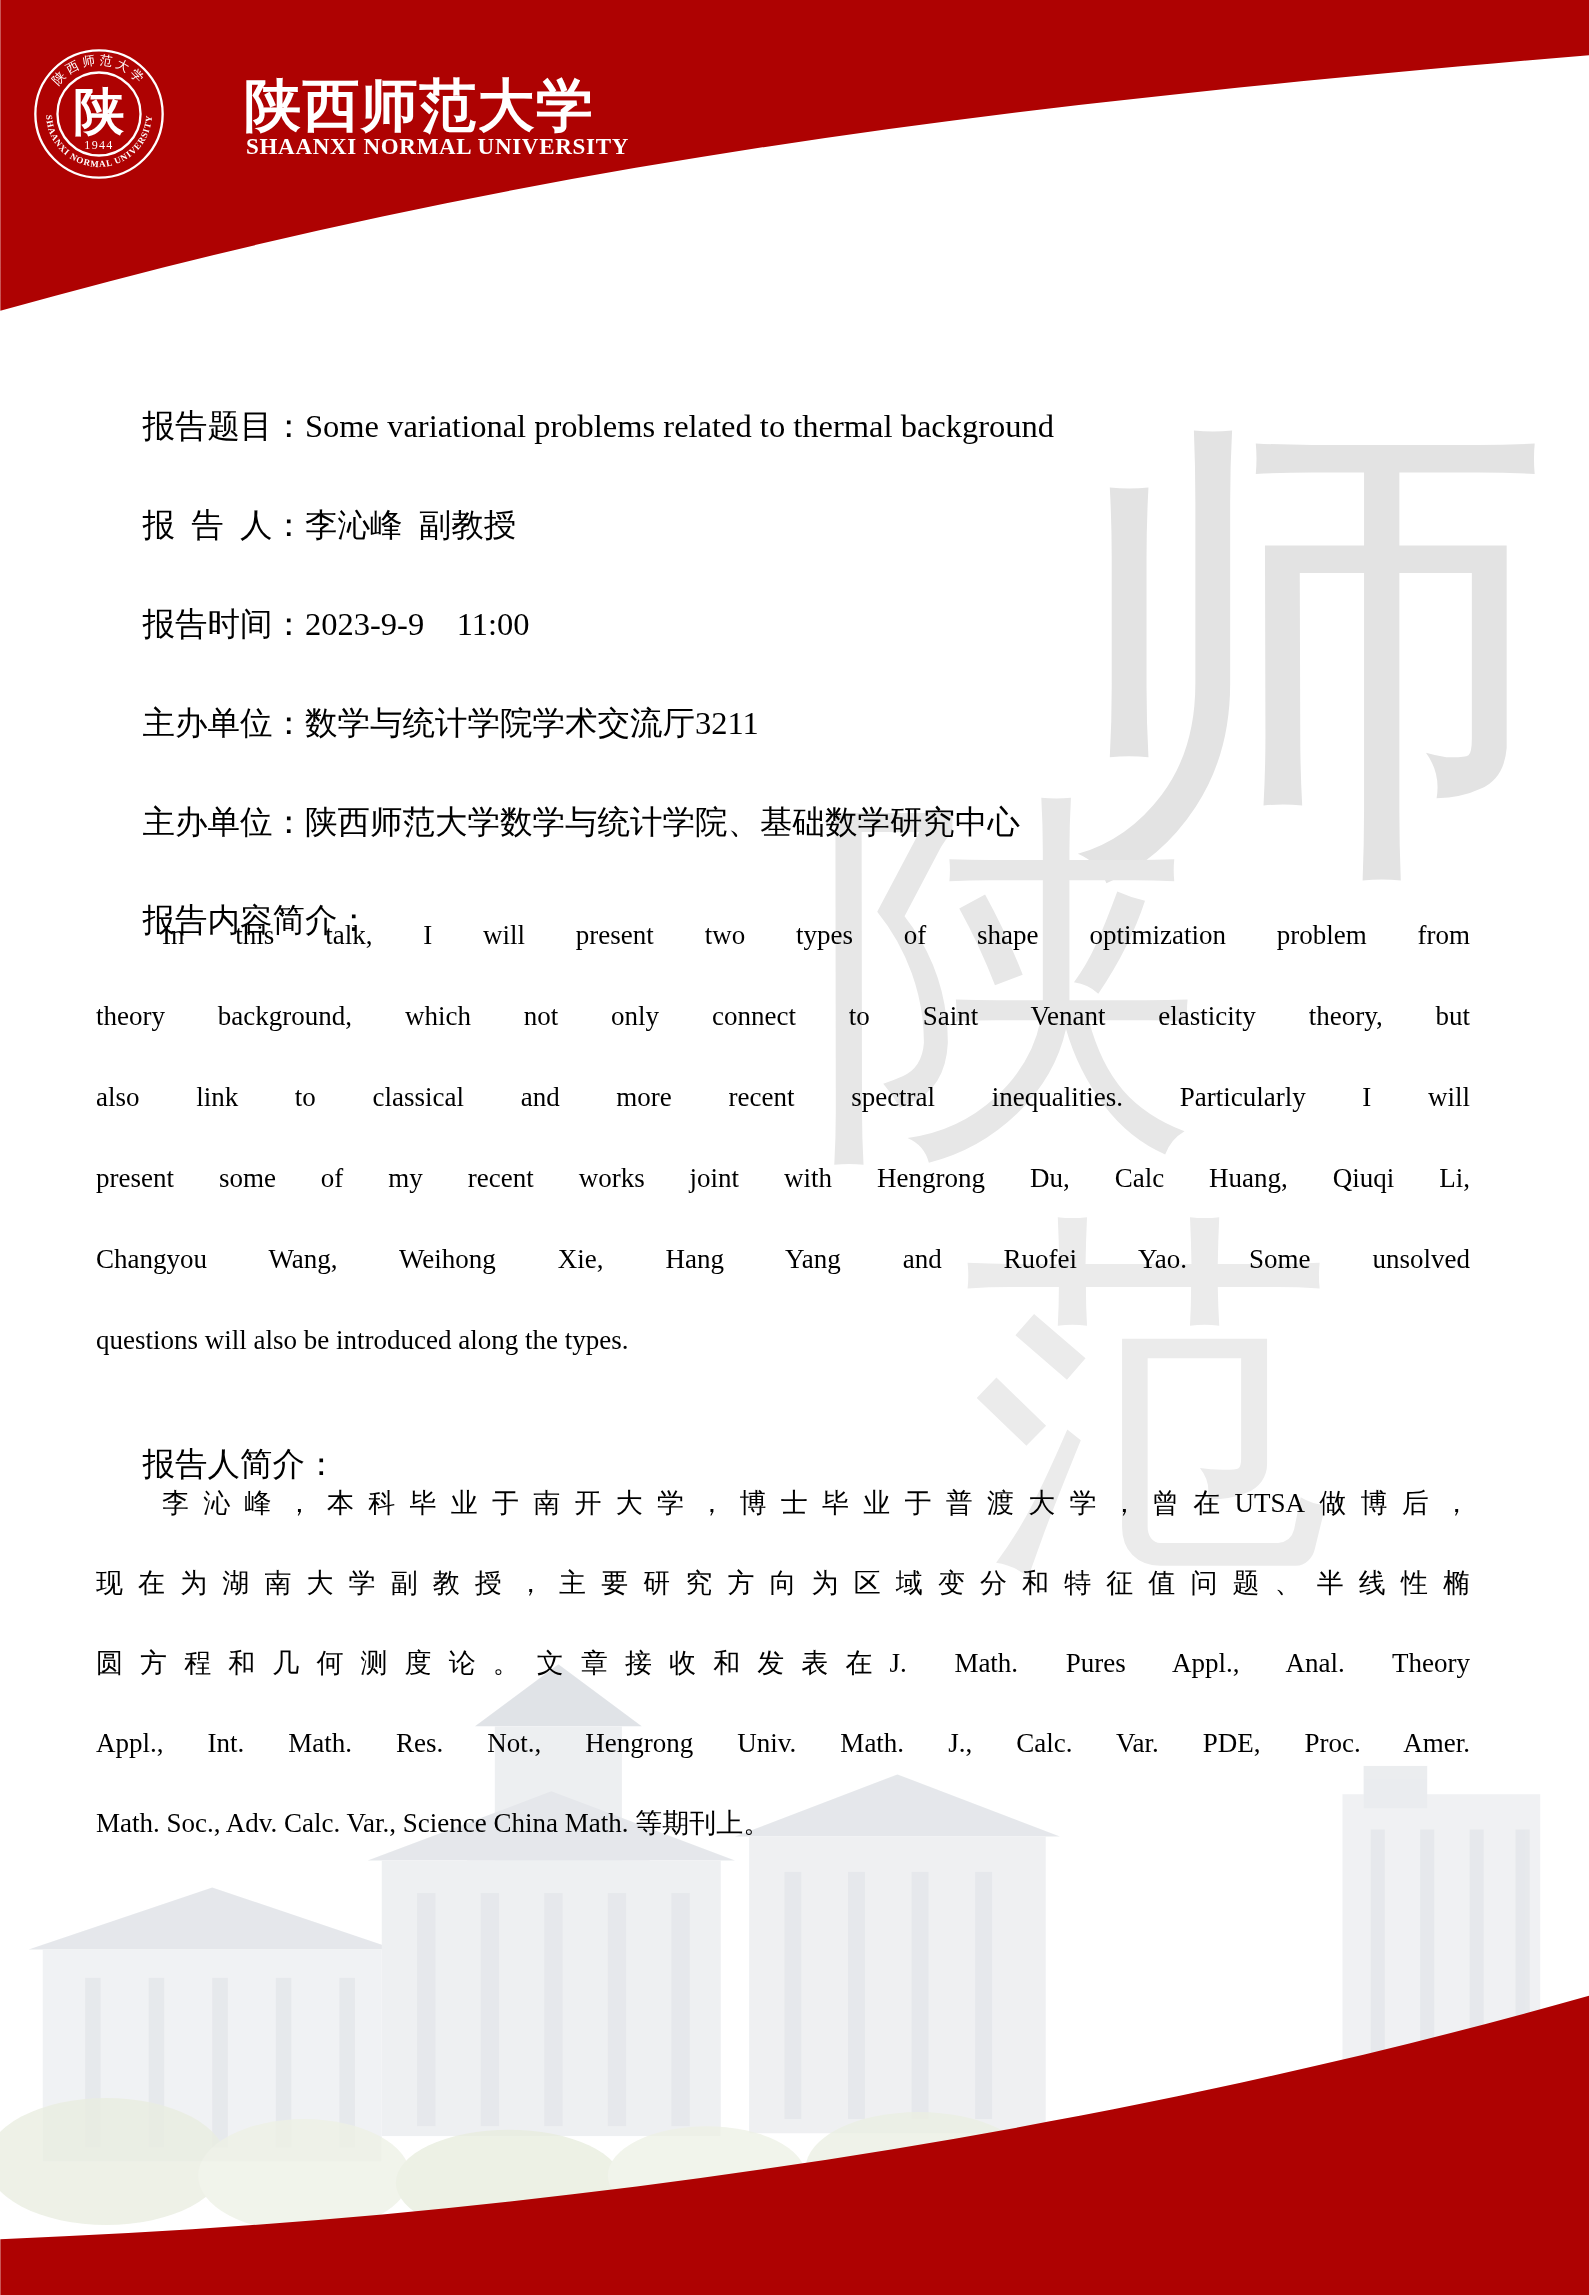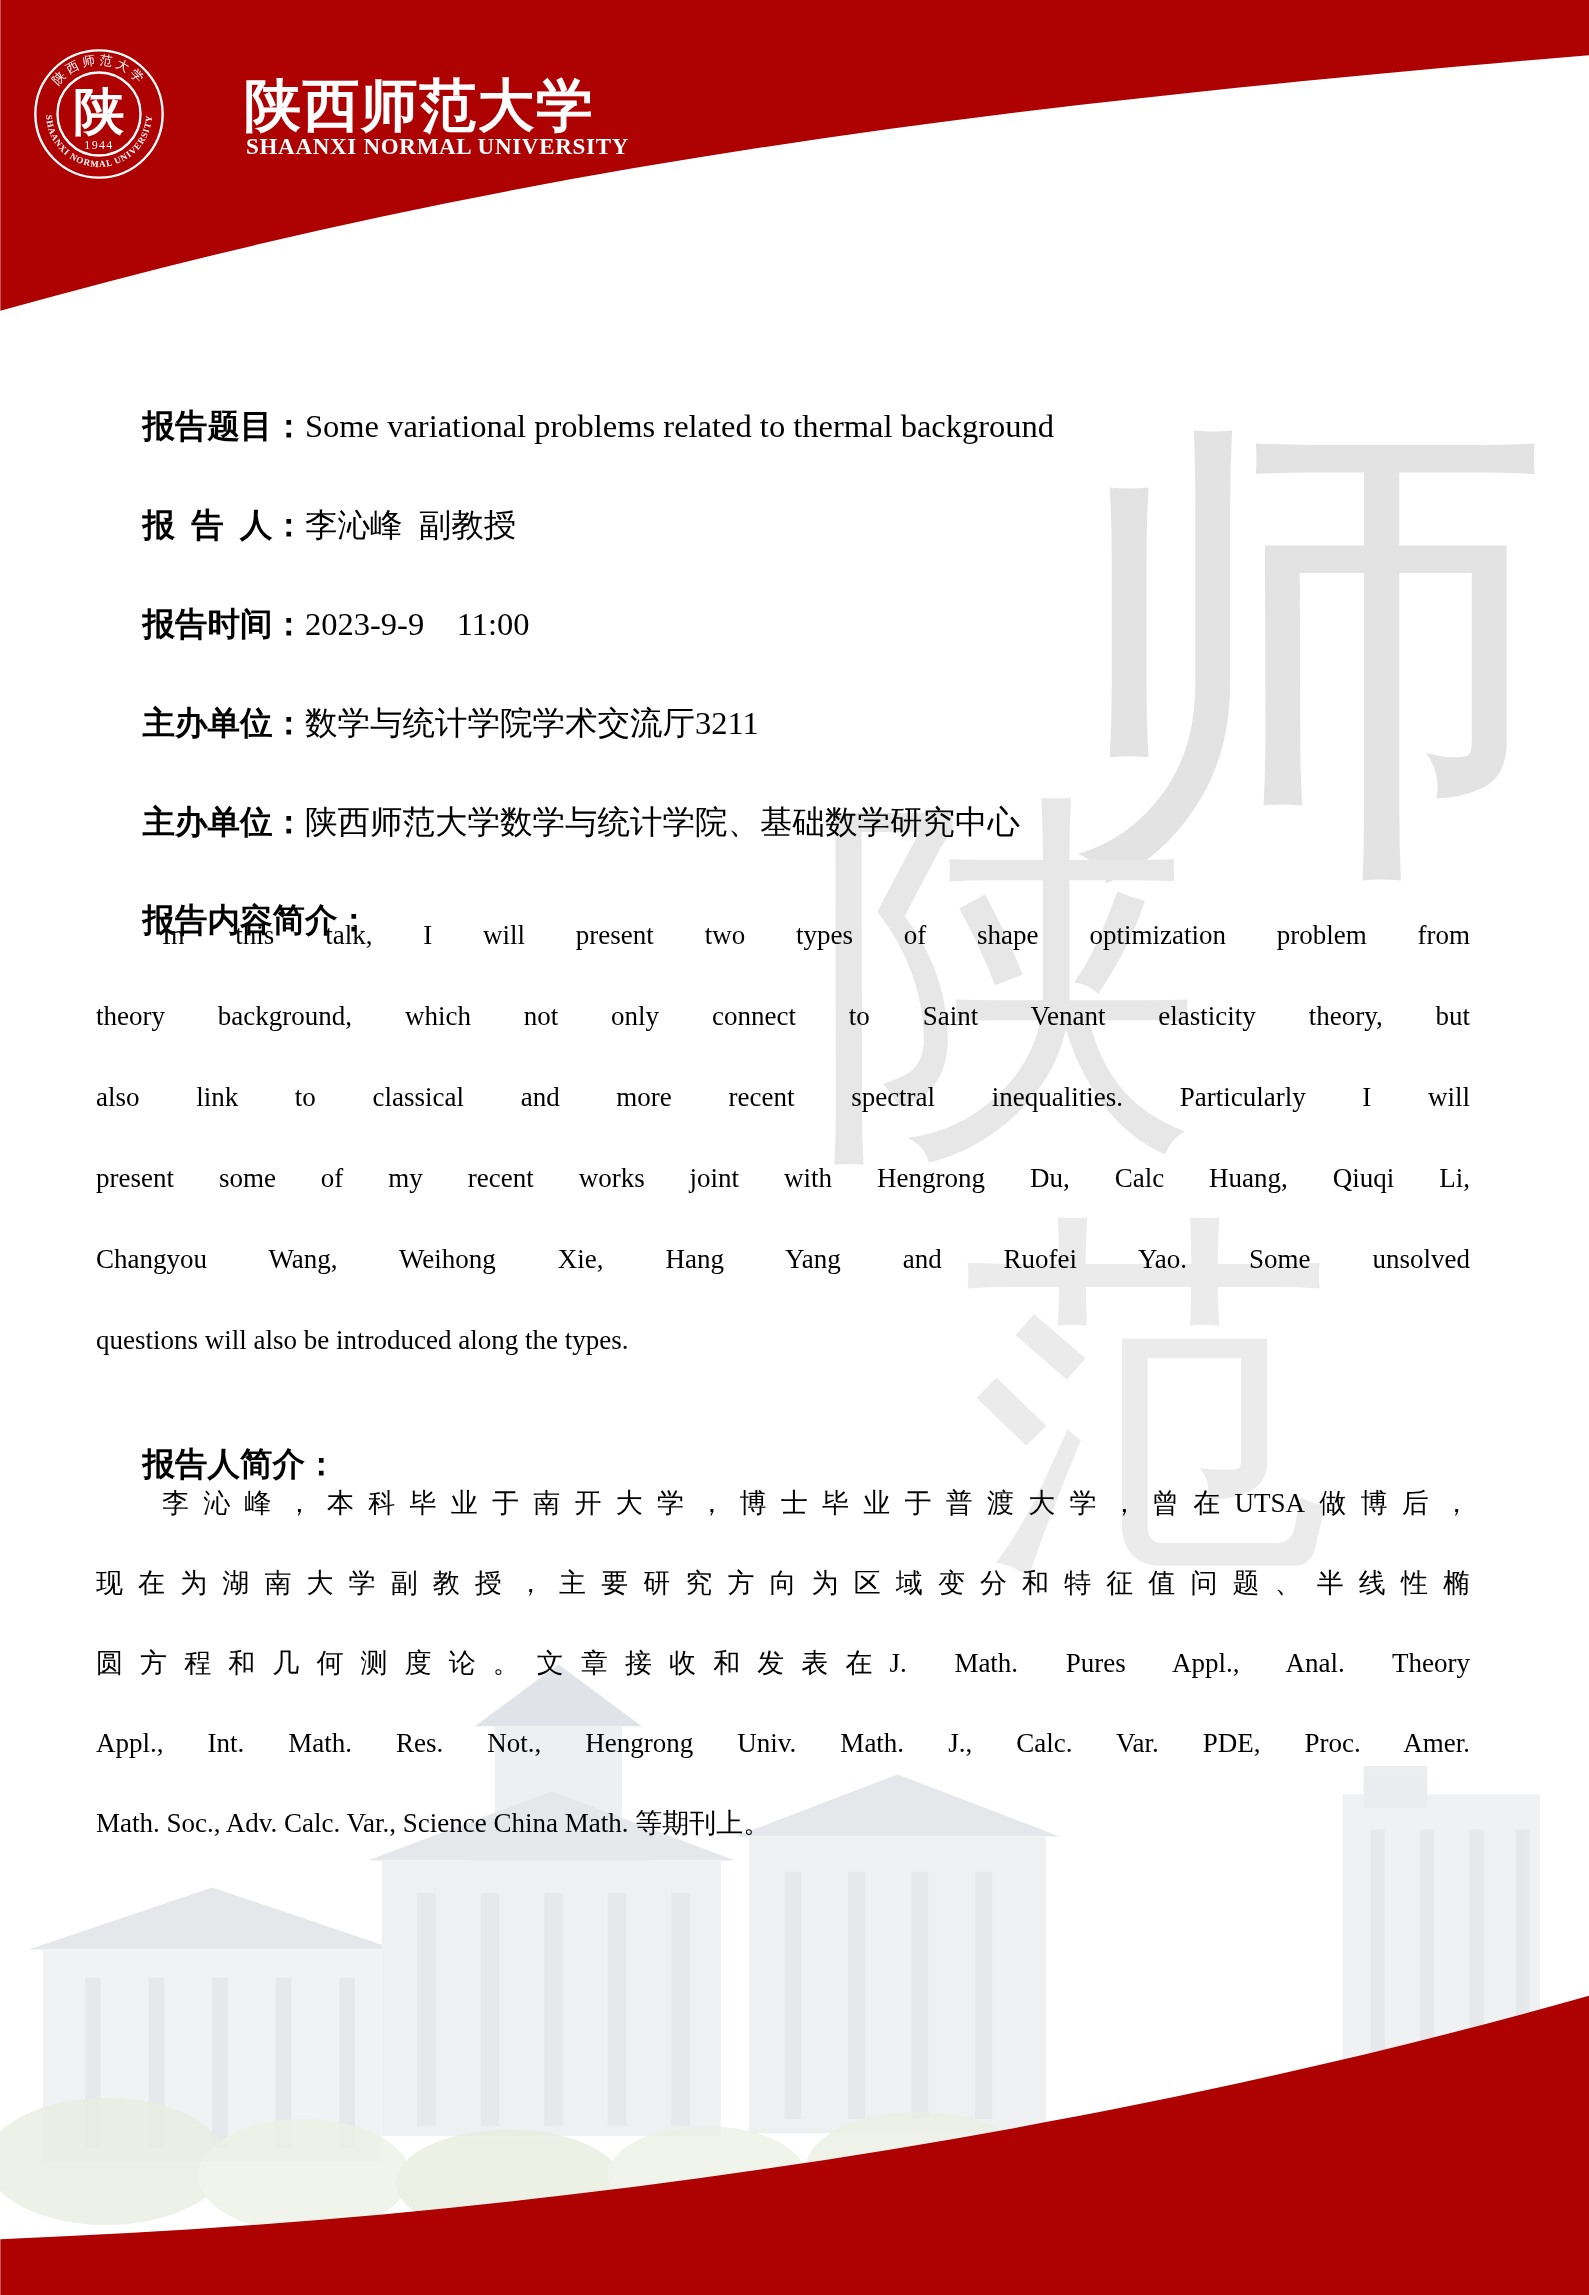--- a/index.html
+++ b/index.html
@@ -33,21 +33,21 @@
     font-family:"Liberation Serif","DejaVu Serif",serif;
     white-space:nowrap;
   }
   
   .info-line {
     position:absolute; left:110px; width:1406px; z-index:2;
     font-size:32.5px; line-height:41px; white-space:pre-wrap;
   }
   .label {
     font-family:"Liberation Sans","DejaVu Sans",sans-serif;
-    font-weight:700;
+    font-weight:400;
   }
   .value { font-family:"Liberation Serif","DejaVu Serif",serif; }
   .t-title   { top:365px; }
   .t-speaker { top:464px; }
   .t-time    { top:563px; }
   .t-venue   { top:662px; }
   .t-host    { top:761px; }
   .t-abs-h   { top:859px; }
   .t-bio-h   { top:1403px; }
   

